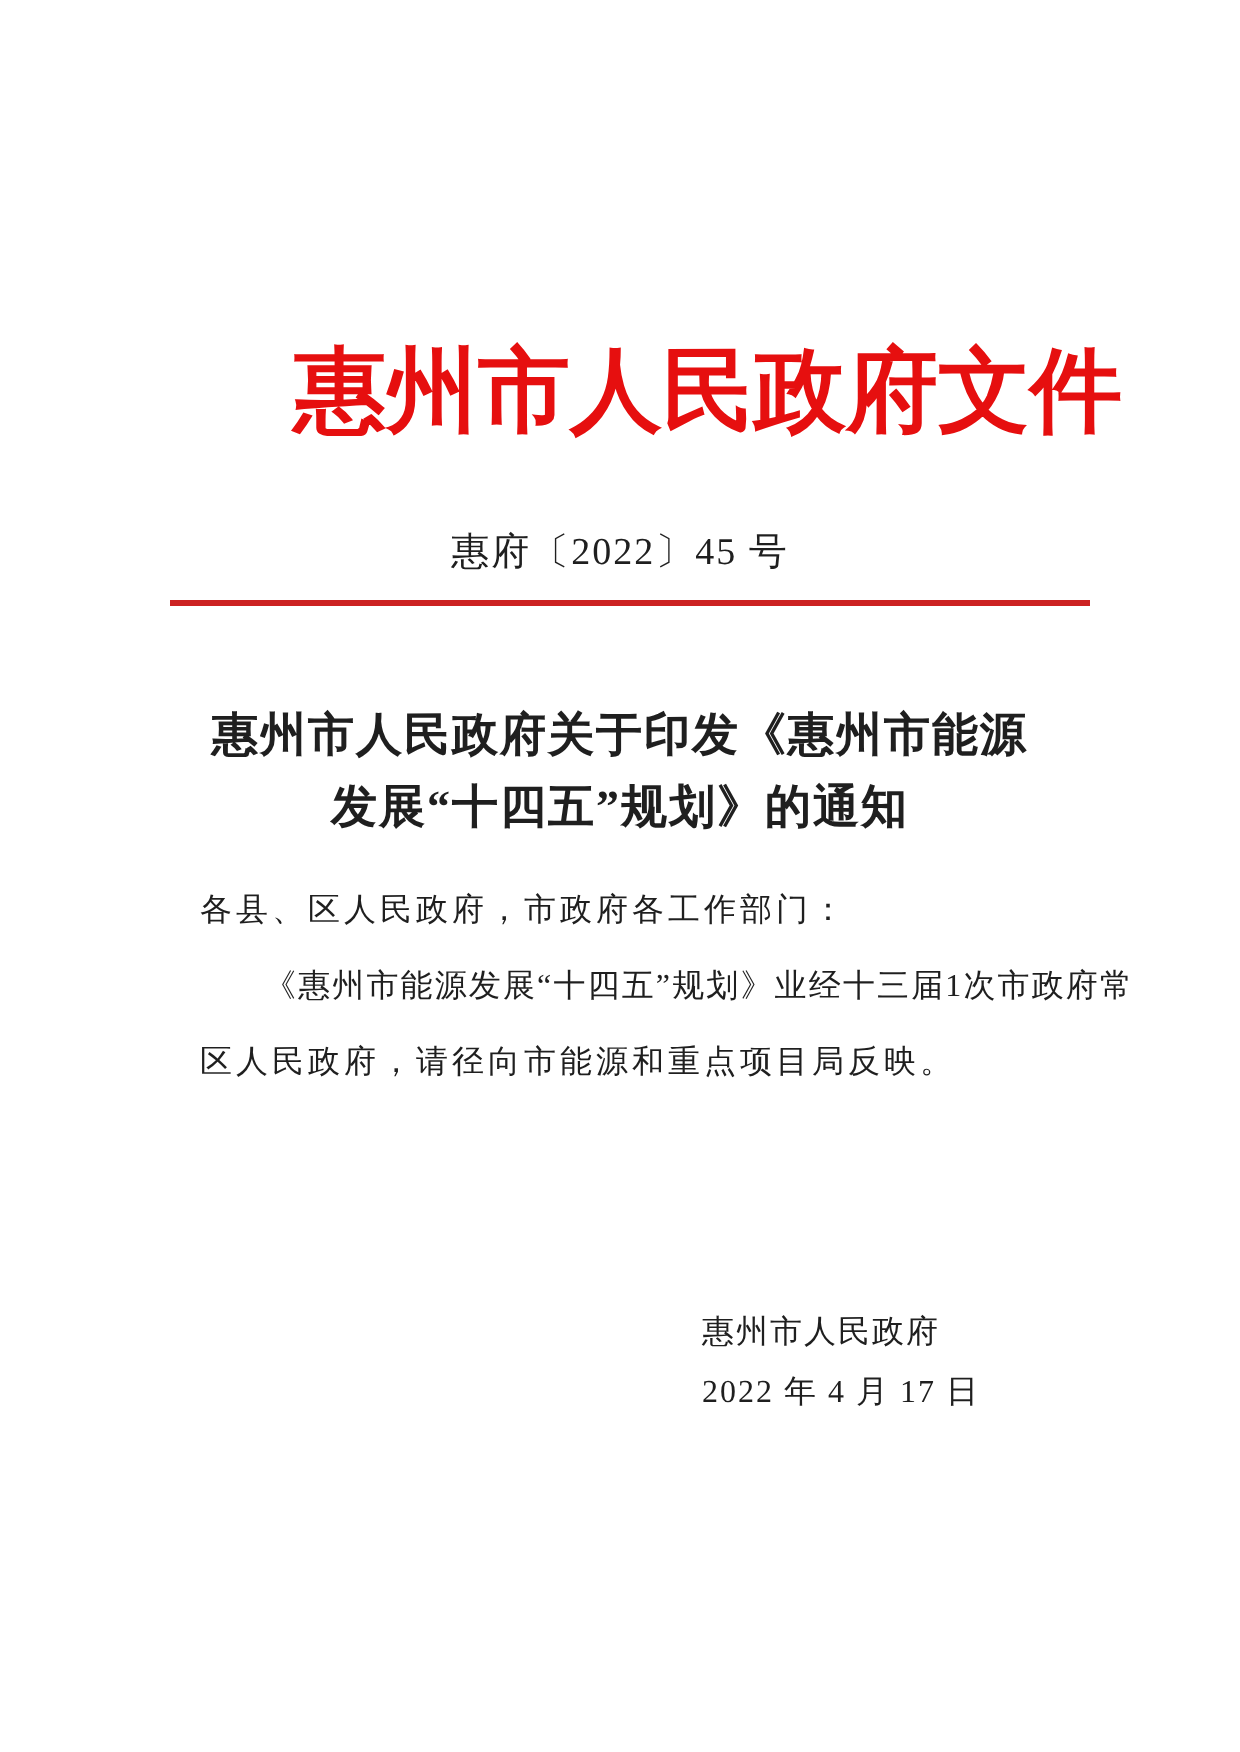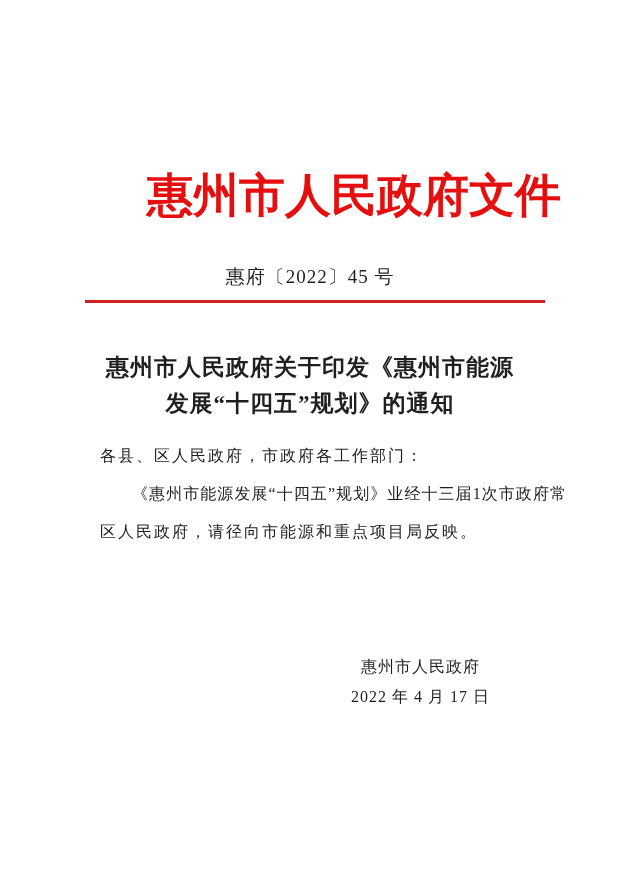--- a/index.html
+++ b/index.html
@@ -78,21 +78,20 @@
     text-align: justify;
     text-align-last: justify;
   }
   .body-text .indent {
     text-indent: 2em;
   }
   .signature-block {
     position: absolute;
     top: 652px;
     right: 130px;
-    text-align: center;
     font-size: 16px;
     line-height: 30px;
     letter-spacing: 1px;
   }
 </style>
 </head>
 <body>
 
 <div class="page">
 

